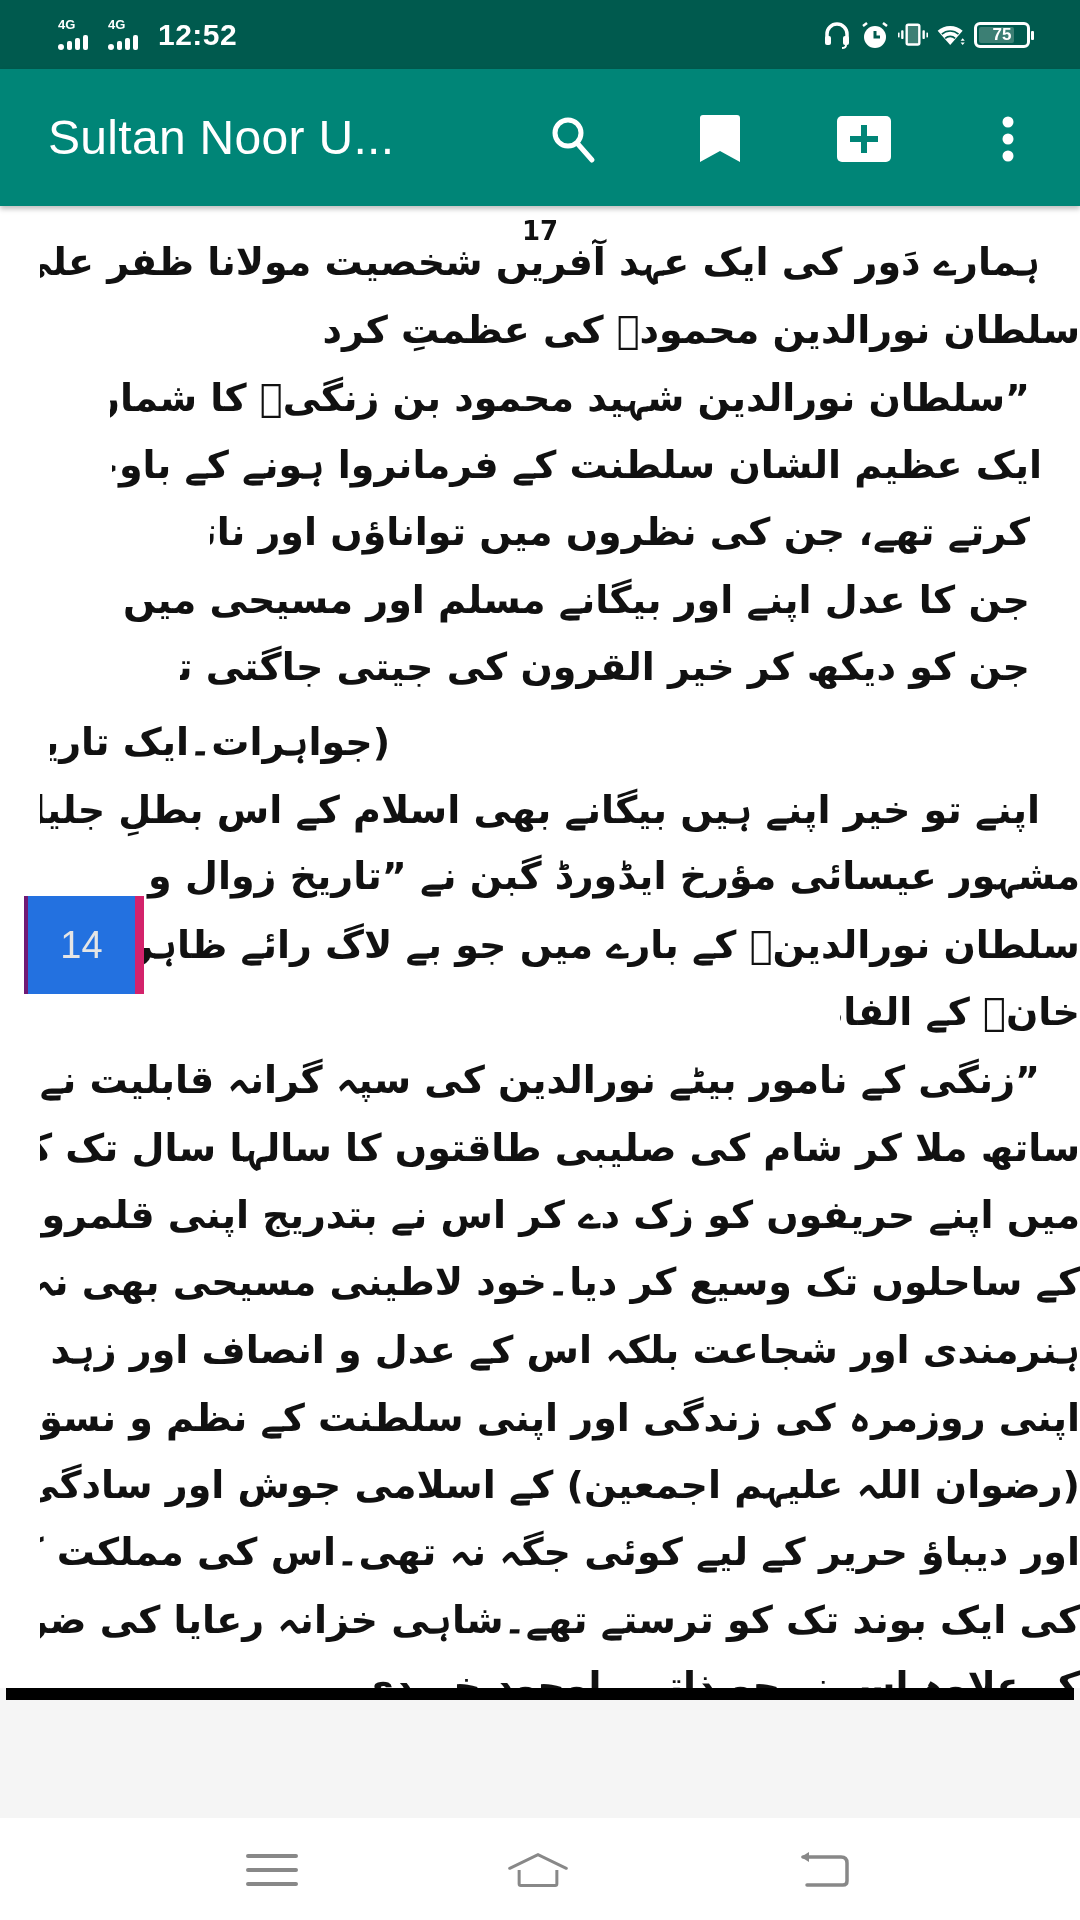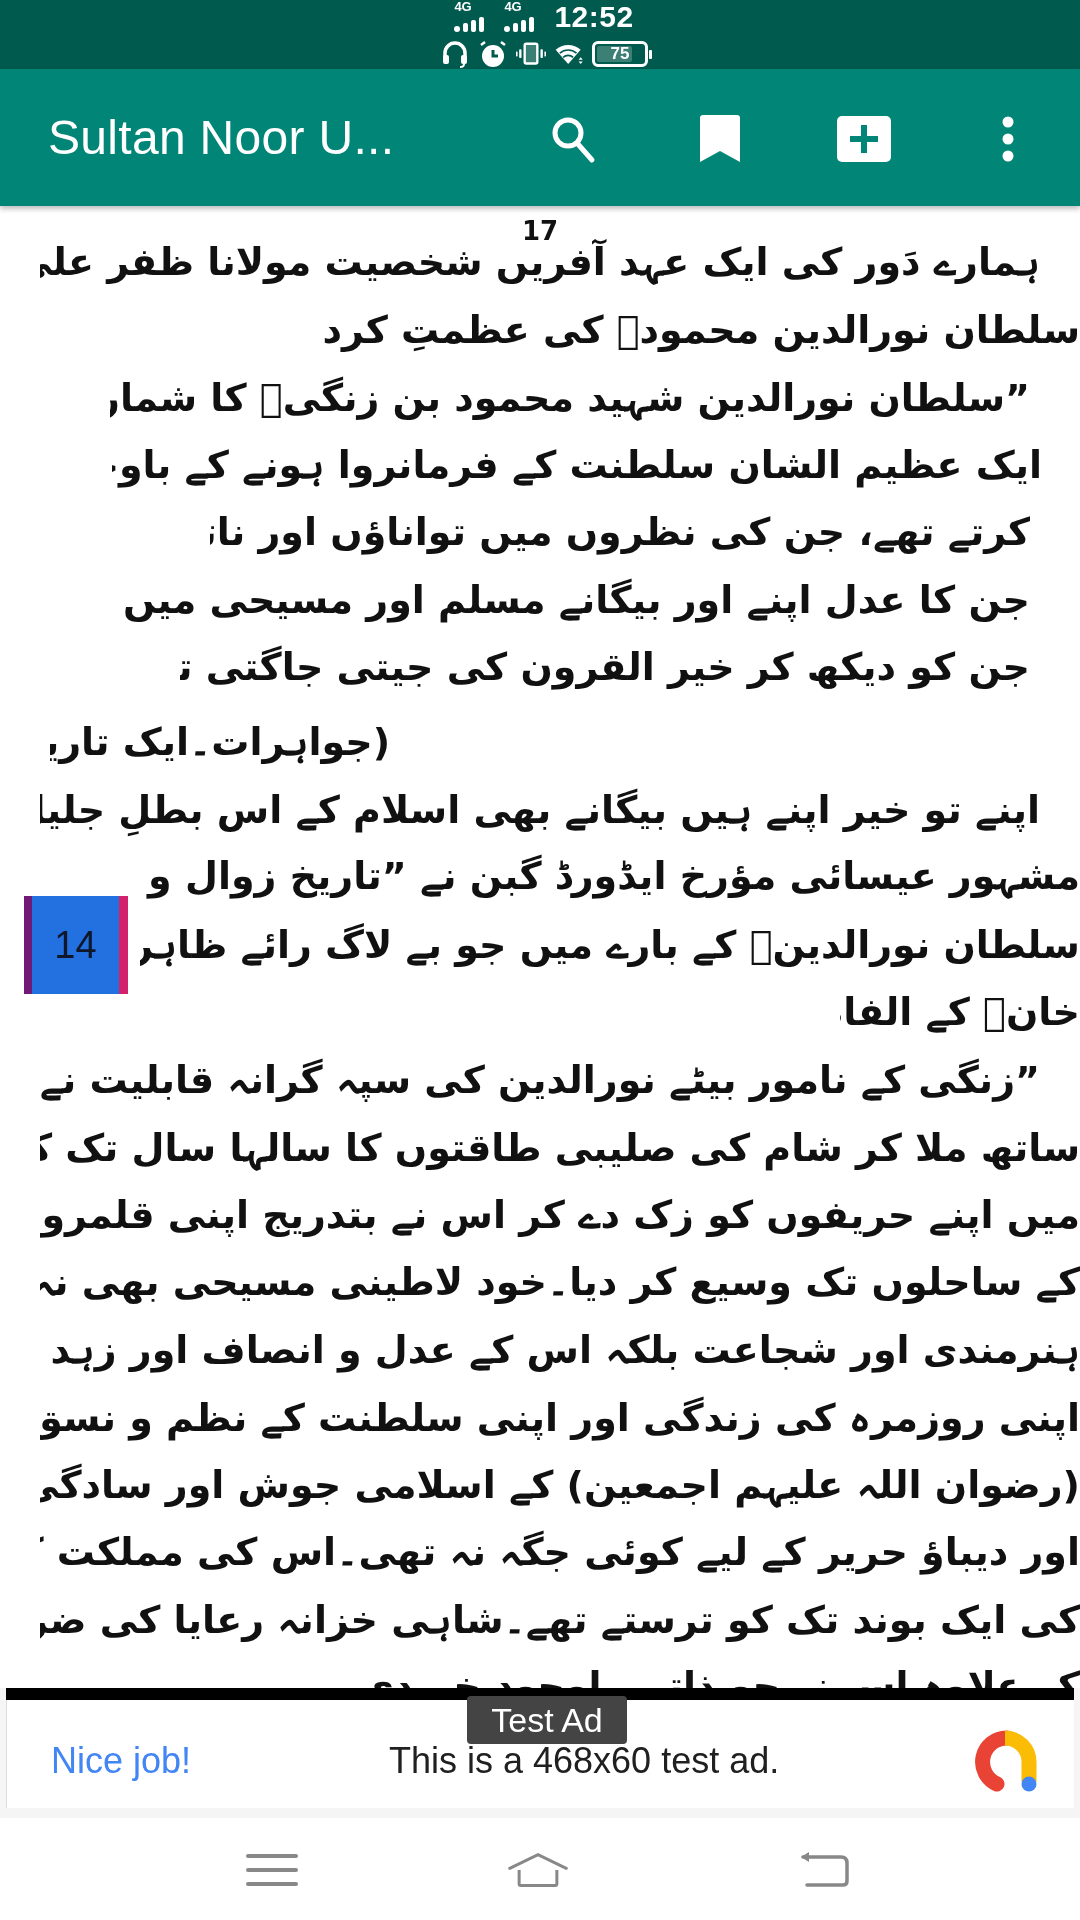--- a/index.html
+++ b/index.html
@@ -5,21 +5,20 @@
   * { box-sizing: border-box; margin: 0; padding: 0; }
   html, body { width: 1080px; height: 1920px; overflow: hidden; background: #fff; }
   body { font-family: "Liberation Sans", sans-serif; position: relative; }
 
   
   .status-bar {
     position: absolute; left: 0; top: 0; width: 1080px; height: 69px;
     background: #005a4e; color: #fff;
     display: flex; align-items: center; justify-content: space-between;
     padding: 0 50px 0 58px;
-    flex-direction: column;
   }
   .sb-left { display: flex; align-items: center; gap: 12px; }
   .sig { position: relative; width: 38px; height: 30px; }
   .sig .lbl { position: absolute; left: 0; top: -2px; font-size: 13px; font-weight: bold; line-height: 13px; }
   .sig .bars { position: absolute; left: 0; bottom: 0; display: flex; align-items: flex-end; gap: 3px; }
   .sig .bars i { display: block; width: 5px; background: #fff; border-radius: 2px; }
   .sb-time { font-size: 30px; font-weight: bold; letter-spacing: 0.5px; }
   .sb-right { display: flex; align-items: center; gap: 8px; }
   .sb-icon { width: 30px; height: 30px; display: flex; align-items: center; justify-content: center; }
   .battery {
@@ -50,23 +49,23 @@
   }
   .page-number { position: absolute; top: 10px; left: 0; width: 100%; text-align: center; font-size: 26px; font-weight: bold; color: #111; font-family: "DejaVu Sans", sans-serif; }
   .urdu-line {
     position: absolute; direction: rtl; white-space: nowrap;
     font-family: "DejaVu Sans", sans-serif; font-weight: bold; color: #111;
     font-size: 38px; line-height: 60px; height: 60px; overflow: hidden;
   }
 
   
   .page-badge {
-    position: absolute; left: 24px; top: 896px; width: 104px; height: 98px;
-    background: #2371e0; border-left: 8px solid #701a75; border-right: 9px solid #d3226b;
-    color: #0f172a; font-size: 38px; display: flex; align-items: center; justify-content: center;
+    position: absolute; left: 24px; top: 896px; width: 120px; height: 98px;
+    background: #2371e0; border-left: 4px solid #701a75; border-right: 9px solid #d3226b;
+    color: #e5e5e5; font-size: 38px; display: flex; align-items: center; justify-content: center;
     z-index: 3;
   }
 
   
   .ad-wrap { position: absolute; left: 0; top: 1688px; width: 1080px; height: 130px; background: #f5f5f5; }
   .ad-topbar { position: absolute; left: 6px; top: 0; width: 1068px; height: 12px; background: #000; }
   .ad-body {
     position: absolute; left: 6px; top: 12px; width: 1068px; height: 108px;
     background: #fff; border-left: 1px solid #ddd;
   }
@@ -206,32 +205,20 @@
       <div class="urdu-line" style="right: 0px; top: 1316px; width: 1040px;">اور دیباؤ حریر کے لیے کوئی جگہ نہ تھی۔اس کی مملکت کے طول و عرض میں بادہ کش شراب</div>
       <div class="urdu-line" style="right: 0px; top: 1384px; width: 1040px;">کی ایک بوند تک کو ترستے تھے۔شاہی خزانہ رعایا کی ضروریات کے لیے وقف تھا۔اس</div>
       <div class="urdu-line" style="right: 0px; top: 1450px; width: 1040px;">کے علاوہ اس نے جو ذاتی باوجود خریدی</div>
     </div>
 </div>
 
 <div class="page-badge">14</div>
 
 <div class="ad-wrap">
   <div class="ad-topbar"></div>
-  <div class="ad-body">
-    <div class="ad-tag">Test Ad</div>
-    <span class="ad-headline">Nice job!</span>
-    <span class="ad-text">This is a 468x60 test ad.</span>
-    <span class="ad-logo">
-      <svg width="72" height="66" viewBox="0 0 72 66">
-        <path d="M36 8 A24 24 0 0 0 26 54" fill="none" stroke="#e84335" stroke-width="15" stroke-linecap="round"></path>
-        <path d="M34 8 A24 24 0 0 1 58 32 V52" fill="none" stroke="#fbbc05" stroke-width="15" stroke-linecap="butt"></path>
-        <circle cx="58" cy="54" r="7.5" fill="#4285f4"></circle>
-      </svg>
-    </span>
-  </div>
 </div>
 
 <div class="nav-bar">
   <span class="nav-btn" style="left:242px">
     <svg width="52" height="34" viewBox="0 0 52 34">
         <path d="M2 3 H50 M2 17 H50 M2 31 H50" stroke="#888" stroke-width="4" stroke-linecap="round"></path>
       </svg>
   </span>
   <span class="nav-btn" style="left:508px">
     <svg width="70" height="40" viewBox="0 0 70 40">

